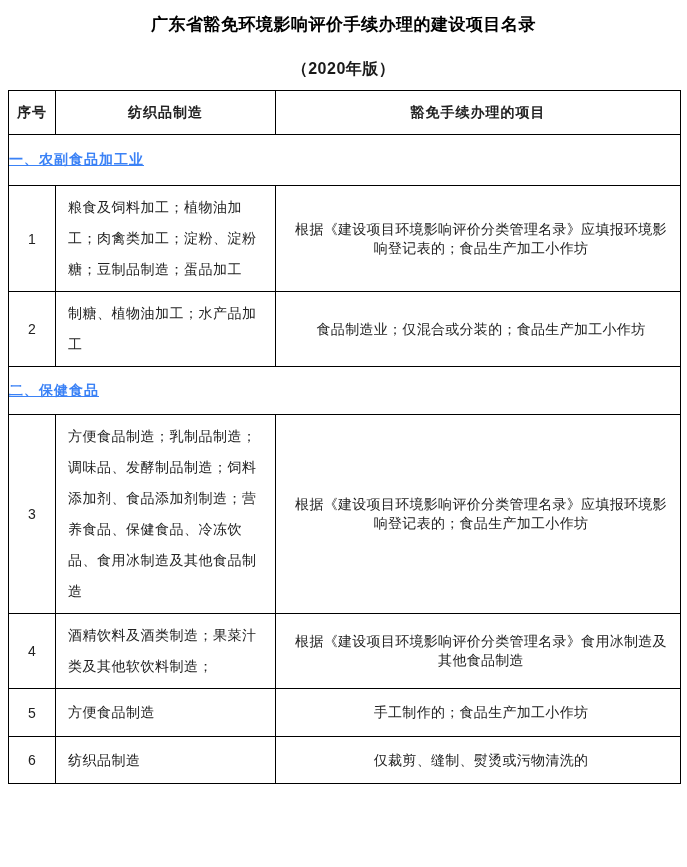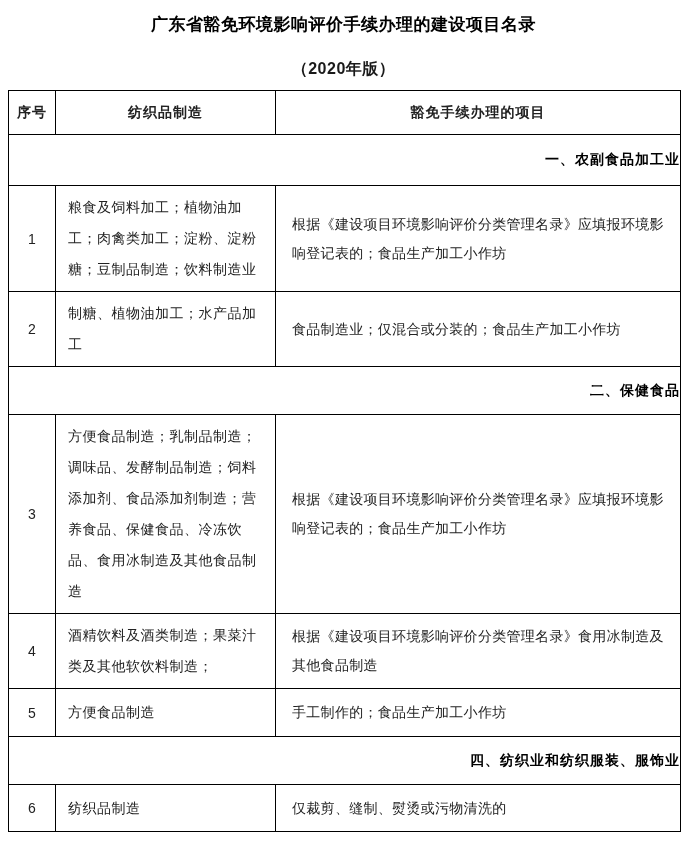--- a/index.html
+++ b/index.html
@@ -65,30 +65,31 @@
     font-size: 14px;
   }
   td.cell-cat {
     padding: 6px 12px;
     line-height: 31px;
     letter-spacing: 0.5px;
     text-align: left;
   }
   td.cell-ex {
     padding: 6px 10px 6px 16px;
-    line-height: 29px;
+    line-height: 19px;
     letter-spacing: 0.3px;
-    text-align: left;
+    text-align: center;
   }
   td.cell-section {
-    text-align: right;
+    text-align: left;
     font-weight: bold;
     font-size: 14px;
     letter-spacing: 1px;
-    color: #000000;
+    color: #3b82f6;
+    text-decoration: underline;
   }
   .watermark {
     position: absolute;
     top: 869px;
     left: 532px;
     font-size: 14px;
     font-weight: bold;
     color: rgba(176, 176, 164, 0.25);
     letter-spacing: 1px;
     pointer-events: none;
@@ -115,21 +116,21 @@
       <th>纺织品制造</th>
       <th>豁免手续办理的项目</th>
     </tr>
 
     <tr style="height:51px;">
       <td class="cell-section" colspan="3">一、农副食品加工业</td>
     </tr>
 
     <tr style="height:97px;">
       <td class="cell-no">1</td>
-      <td class="cell-cat">粮食及饲料加工；植物油加工；肉禽类加工；淀粉、淀粉糖；豆制品制造；饮料制造业</td>
+      <td class="cell-cat">粮食及饲料加工；植物油加工；肉禽类加工；淀粉、淀粉糖；豆制品制造；蛋品加工</td>
       <td class="cell-ex">根据《建设项目环境影响评价分类管理名录》应填报环境影响登记表的；食品生产加工小作坊</td>
     </tr>
 
     <tr style="height:45px;">
       <td class="cell-no">2</td>
       <td class="cell-cat">制糖、植物油加工；水产品加工</td>
       <td class="cell-ex">食品制造业；仅混合或分装的；食品生产加工小作坊</td>
     </tr>
 
     <tr style="height:48px;">
@@ -148,23 +149,20 @@
       <td class="cell-cat">酒精饮料及酒类制造；果菜汁类及其他软饮料制造；</td>
       <td class="cell-ex">根据《建设项目环境影响评价分类管理名录》食用冰制造及其他食品制造</td>
     </tr>
 
     <tr style="height:48px;">
       <td class="cell-no">5</td>
       <td class="cell-cat">方便食品制造</td>
       <td class="cell-ex">手工制作的；食品生产加工小作坊</td>
     </tr>
 
-    <tr style="height:48px;">
-      <td class="cell-section" colspan="3">四、纺织业和纺织服装、服饰业</td>
-    </tr>
 
     <tr style="height:47px;">
       <td class="cell-no">6</td>
       <td class="cell-cat">纺织品制造</td>
       <td class="cell-ex">仅裁剪、缝制、熨烫或污物清洗的</td>
     </tr>
 
   </tbody>
     </table>
 

